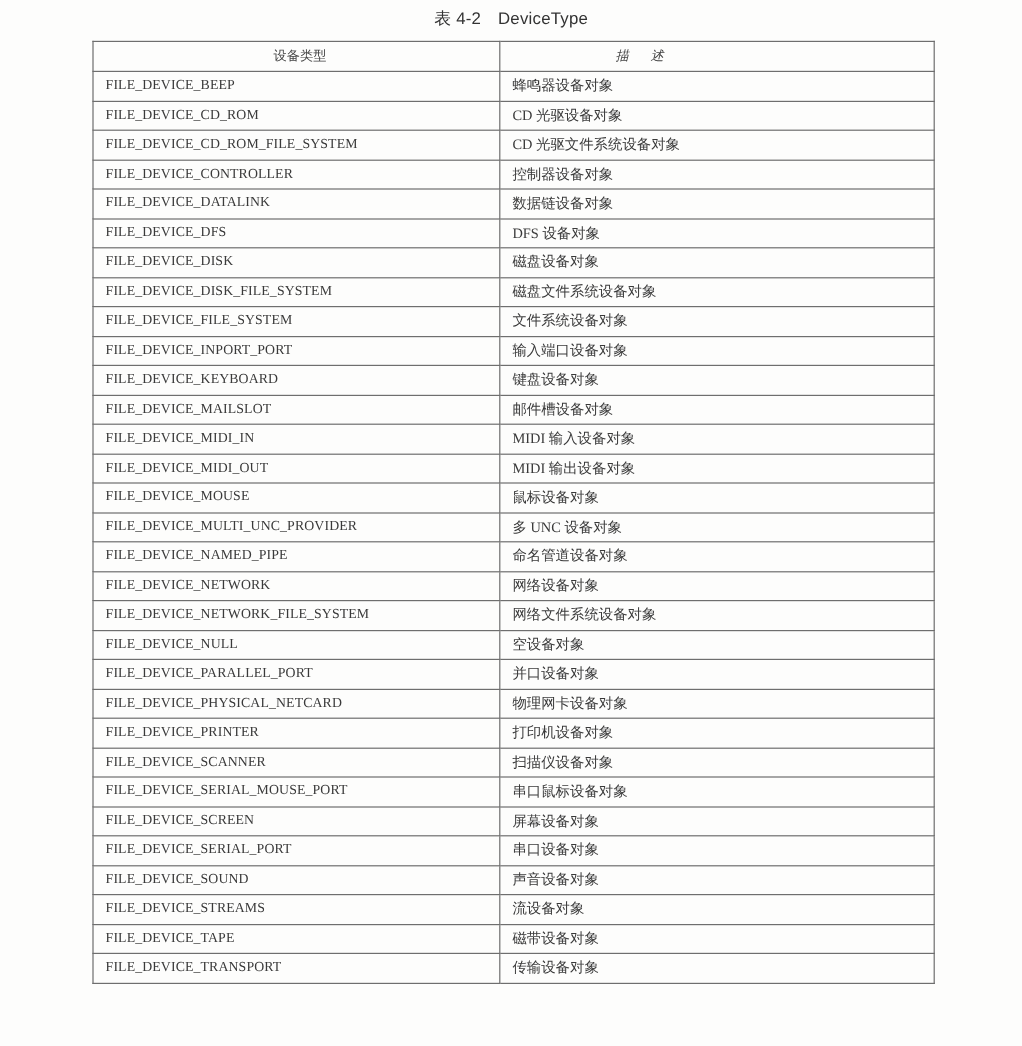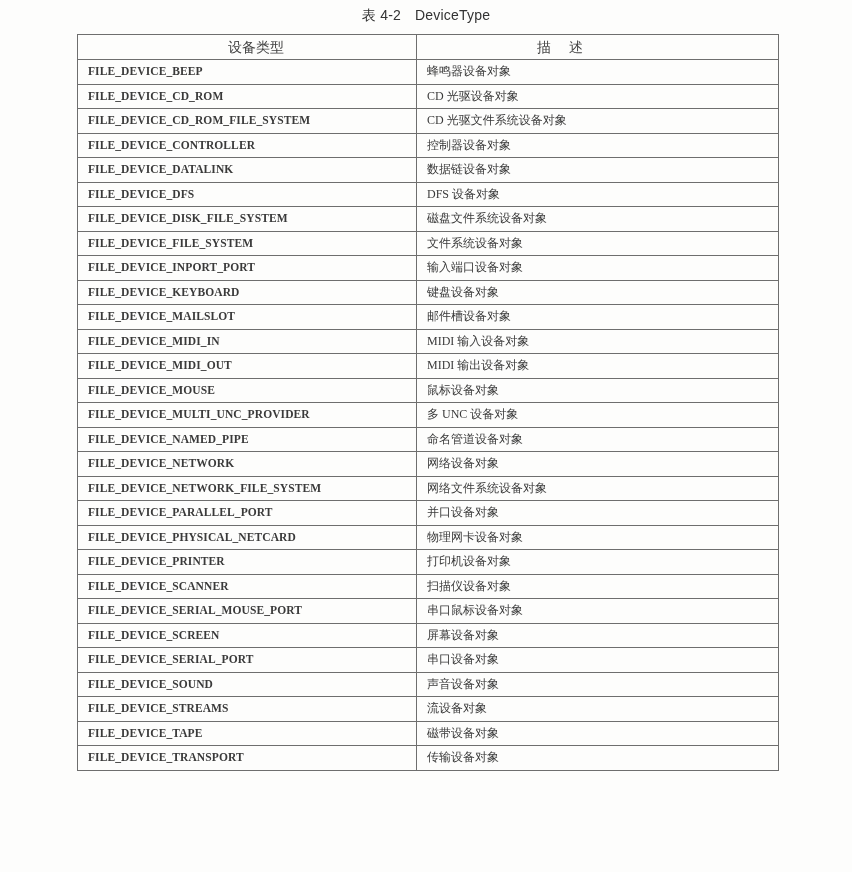--- a/index.html
+++ b/index.html
@@ -43,27 +43,27 @@
       height: 23.5px;
       padding: 0 0 0 10px;
       font-weight: normal;
       font-size: 12px;
       line-height: 23px;
       white-space: nowrap;
       overflow: hidden;
       vertical-align: middle;
     }
     table.devtable th {
-      font-size: 14px;
+      font-size: 11px;
       color: #444;
       height: 24px;
     }
     table.devtable th.h1 { text-align: left; padding-left: 150px; }
-    table.devtable th.h2 { text-align: left; padding-left: 120px; letter-spacing: 18px; }
-    table.devtable td.name { font-size: 11.5px; letter-spacing: 0.1px; font-weight: bold; }
+    table.devtable th.h2 { text-align: left; padding-left: 96px; letter-spacing: 18px; font-style: italic; }
+    table.devtable td.name { font-size: 11.5px; letter-spacing: 0.1px; }
     table.devtable td.desc { font-size: 12px; margin-top: 26px; }
     .watermark {
       position: absolute;
       left: 300px;
       top: 600px;
       width: 220px;
       height: 260px;
       background: #e6e6e6;
       border-radius: 40% 60% 30% 70%;
       transform: rotate(-25deg);
@@ -110,20 +110,24 @@
       </tr>
       <tr>
         <td class="name">FILE_DEVICE_DATALINK</td>
         <td class="desc">数据链设备对象</td>
       </tr>
       <tr>
         <td class="name">FILE_DEVICE_DFS</td>
         <td class="desc">DFS 设备对象</td>
       </tr>
       <tr>
+        <td class="name">FILE_DEVICE_DISK</td>
+        <td class="desc">磁盘设备对象</td>
+      </tr>
+      <tr>
         <td class="name">FILE_DEVICE_DISK_FILE_SYSTEM</td>
         <td class="desc">磁盘文件系统设备对象</td>
       </tr>
       <tr>
         <td class="name">FILE_DEVICE_FILE_SYSTEM</td>
         <td class="desc">文件系统设备对象</td>
       </tr>
       <tr>
         <td class="name">FILE_DEVICE_INPORT_PORT</td>
         <td class="desc">输入端口设备对象</td>
@@ -158,20 +162,24 @@
       </tr>
       <tr>
         <td class="name">FILE_DEVICE_NETWORK</td>
         <td class="desc">网络设备对象</td>
       </tr>
       <tr>
         <td class="name">FILE_DEVICE_NETWORK_FILE_SYSTEM</td>
         <td class="desc">网络文件系统设备对象</td>
       </tr>
       <tr>
+        <td class="name">FILE_DEVICE_NULL</td>
+        <td class="desc">空设备对象</td>
+      </tr>
+      <tr>
         <td class="name">FILE_DEVICE_PARALLEL_PORT</td>
         <td class="desc">并口设备对象</td>
       </tr>
       <tr>
         <td class="name">FILE_DEVICE_PHYSICAL_NETCARD</td>
         <td class="desc">物理网卡设备对象</td>
       </tr>
       <tr>
         <td class="name">FILE_DEVICE_PRINTER</td>
         <td class="desc">打印机设备对象</td>

